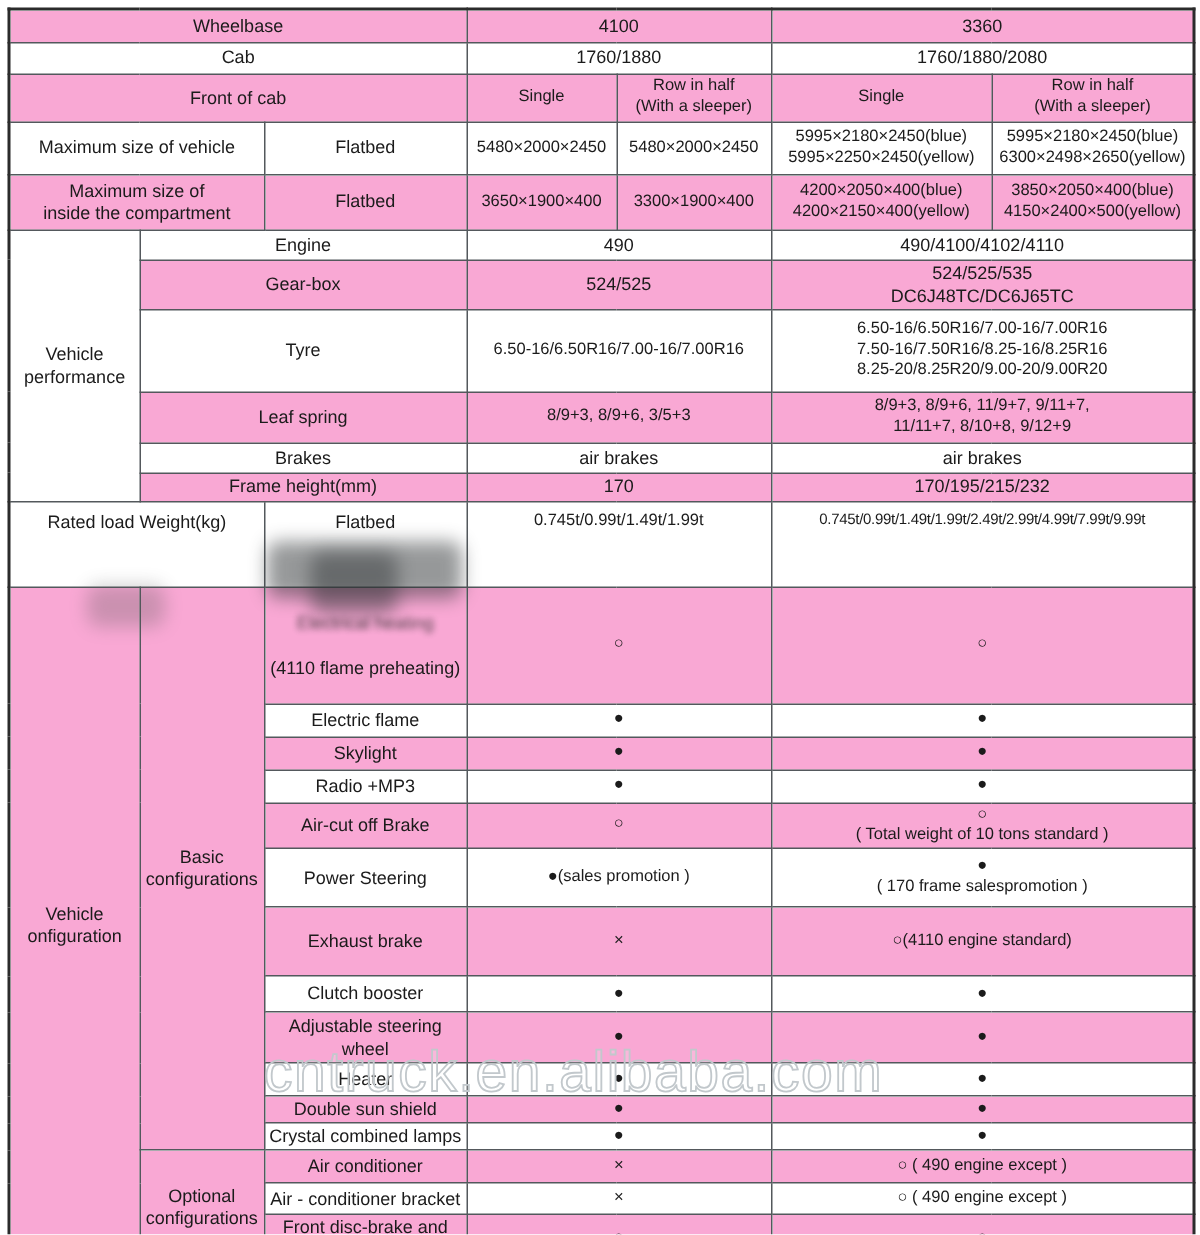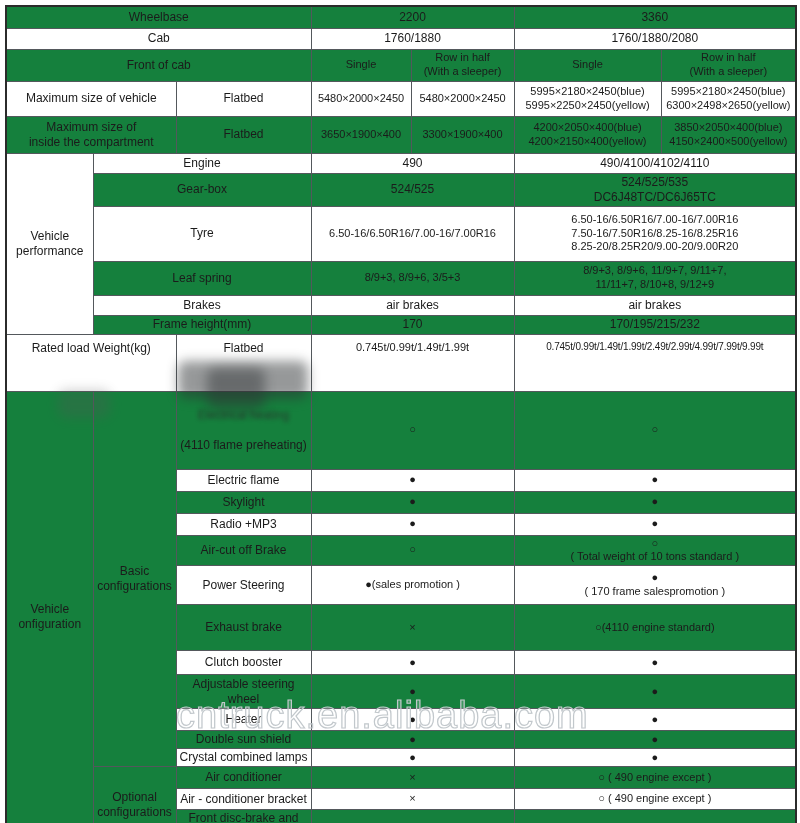--- a/index.html
+++ b/index.html
@@ -2,21 +2,21 @@
 <html><head>
 <meta charset="utf-8">
 <style>
   html,body{margin:0;padding:0;background:#fff;}
   body{width:800px;height:823px;font-family:"Liberation Sans","DejaVu Sans",sans-serif;color:#1b1b1b;}
   .page{position:relative;width:800px;height:823px;overflow:hidden;background:#fff;}
   table.spec{position:absolute;left:5px;top:5px;width:790px;border-collapse:collapse;table-layout:fixed;
     border:2px solid #2b2b2b;}
   td{border:1px solid #53585c;text-align:center;vertical-align:middle;padding:1px 2px;
      font-size:12px;line-height:1.25;white-space:pre-line;overflow:hidden;background:#fff;}
-  tr.sh td{background:#15803d;}
+  tr.sh td{background:#f9a8d4;}
   td.bgsh{background:#e2e6ea;}
   td.bgwh{background:#fff;}
   .val{font-size:11px;}
   .xs{font-size:10px;letter-spacing:-0.2px;}
   tr.top td{vertical-align:top;padding-top:6px;}
   .blurline{display:block;filter:blur(2.2px);opacity:.8;color:#2a2a2a;}
   .lbl2{display:block;}
   .wm-center{position:absolute;left:204px;top:353px;font-size:60px;letter-spacing:1px;
      color:#8c8f91;opacity:.82;z-index:6;pointer-events:none;white-space:nowrap;}
   .wm-bottom{position:absolute;left:176px;top:694px;font-size:38px;letter-spacing:1px;z-index:6;
@@ -35,21 +35,21 @@
         <col style="width:135px">
   <col style="width:100px">
         <col style="width:103px">
         <col style="width:147px">
         <col style="width:135px">
 </colgroup>
 
 <tbody>
         <tr class="sh" style="height:22px">
   <td colspan="3">Wheelbase</td>
-  <td colspan="2">2200</td>
+  <td colspan="2">4100</td>
   <td colspan="2">3360</td>
 </tr>
 
 <tr style="height:21px">
   <td colspan="3">Cab</td>
   <td colspan="2">1760/1880</td>
   <td colspan="2">1760/1880/2080</td>
 </tr>
 
 <tr class="sh" style="height:32px">

